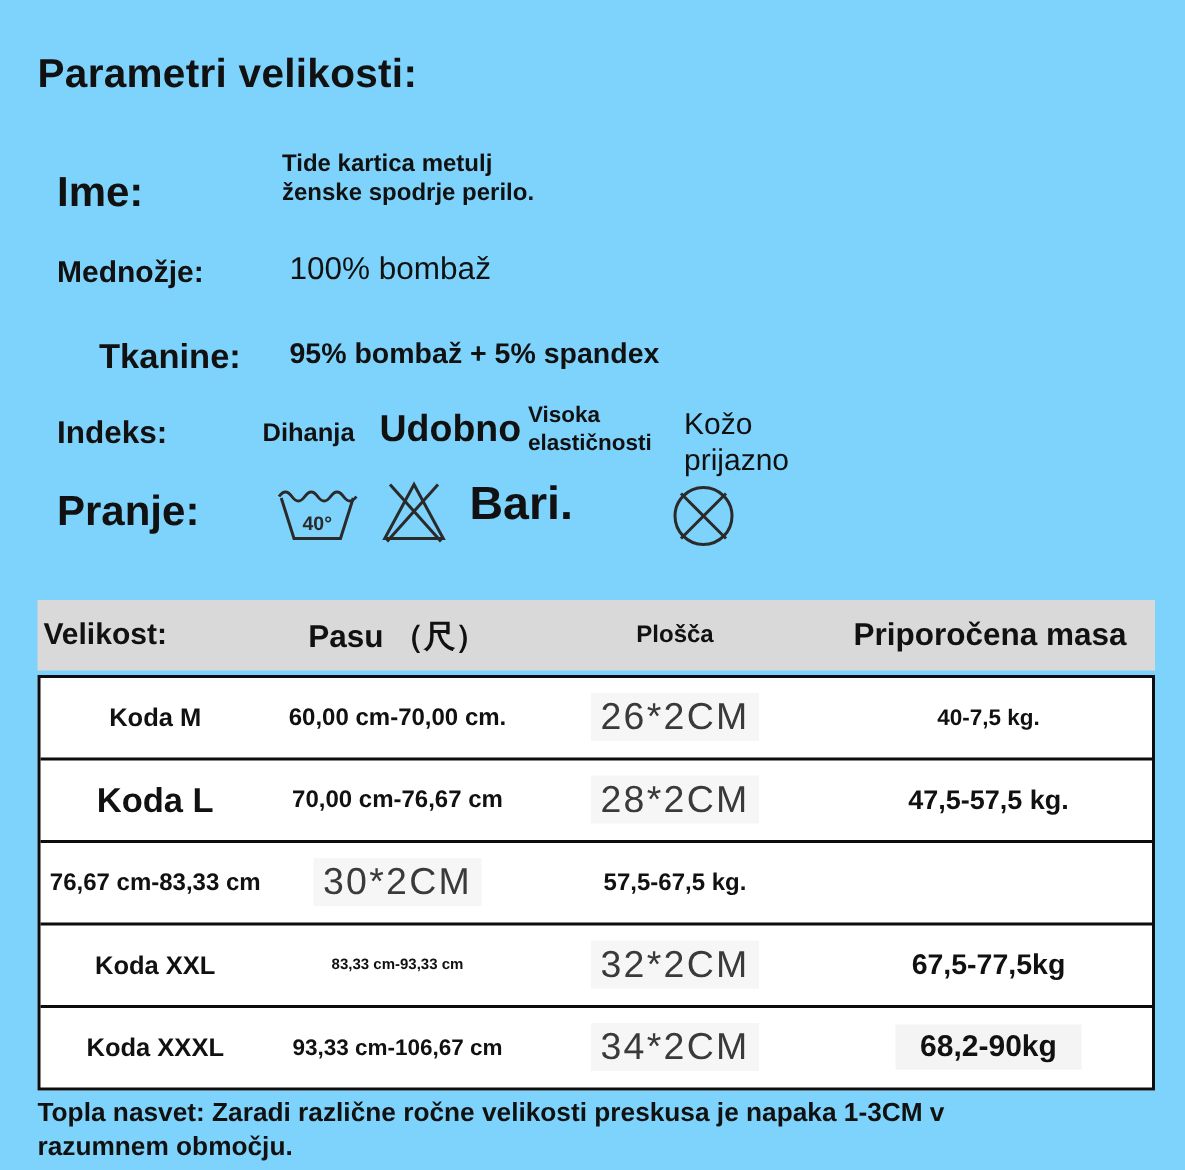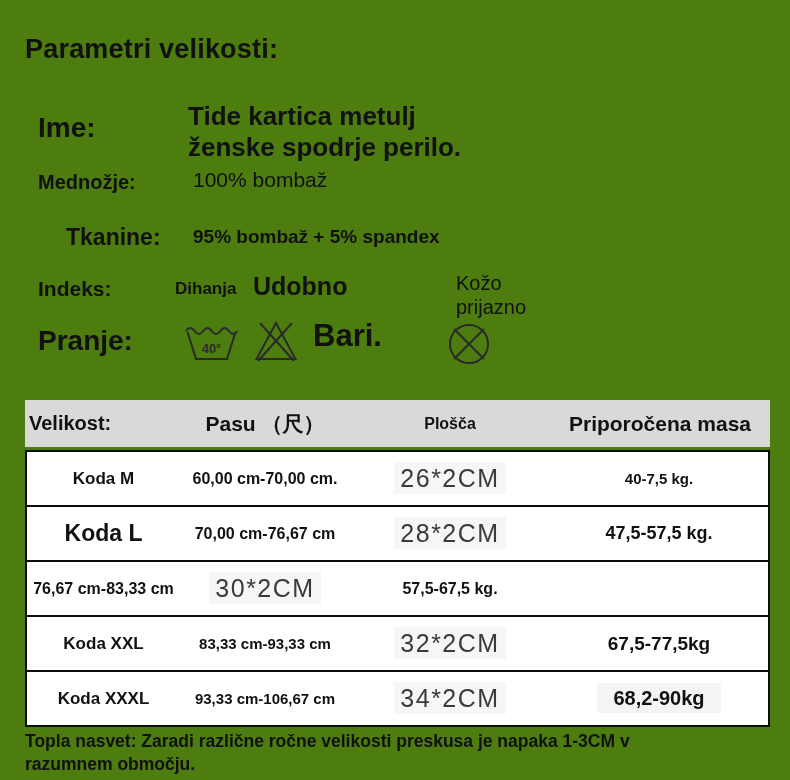--- a/index.html
+++ b/index.html
@@ -1,25 +1,25 @@
 <!DOCTYPE html>
 <html><head>
 <meta charset="utf-8">
 <style>
   html,body{margin:0;padding:0;}
   body{width:790px;height:780px;background:#ffffff;font-family:"Liberation Sans",sans-serif;color:#111;}
-  #screen{position:relative;width:790px;height:780px;background:#4d7c0f;overflow:hidden;}
+  #screen{position:relative;width:790px;height:780px;background:#7dd3fc;overflow:hidden;}
   .abs{position:absolute;}
   .preline{white-space:pre-line;}
 
   .title{left:25px;top:34px;font-size:27px;font-weight:700;letter-spacing:0.2px;}
 
   .lbl{font-weight:700;}
   .lbl-ime{left:38px;top:112px;font-size:28px;}
-  .val-ime{left:188px;top:101px;font-size:26px;font-weight:700;line-height:1.18;}
+  .val-ime{left:188px;top:101px;font-size:16px;font-weight:700;line-height:1.18;}
   .lbl-mednozje{left:38px;top:171px;font-size:20px;}
   .val-mednozje{left:193px;top:168px;font-size:21px;font-weight:400;}
   .lbl-tkanine{left:38px;top:224px;font-size:23px;margin-left:28px;}
   .val-tkanine{left:193px;top:226px;font-size:19px;font-weight:700;}
   .lbl-indeks{left:38px;top:277px;font-size:21px;}
   .idx-0{left:175px;top:279px;font-size:17px;font-weight:700;}
   .idx-1{left:253px;top:272px;font-size:25px;font-weight:700;}
   .idx-2{left:352px;top:268px;font-size:15px;font-weight:700;line-height:1.25;}
   .idx-3{left:456px;top:271px;font-size:20px;font-weight:400;line-height:1.2;}
   .lbl-pranje{left:38px;top:325px;font-size:28px;}
@@ -40,21 +40,21 @@
   .t-row:first-child{border-top:none;}
   .t-row > div{text-align:center;}
   .c-size{font-weight:700;font-size:17px;}
   .c-waist{font-weight:700;font-size:16px;}
   .c-flat{font-size:25px;font-weight:400;color:#3a3a3a;letter-spacing:1.5px;}
   .c-flat span{background:#f6f6f6;padding:2px 6px;}
   .c-weight{font-weight:700;font-size:15px;}
   .r1 .c-size{font-size:23px;}
   .r1 .c-weight{font-size:18px;}
   .r2 .c-weight{font-size:16px;}
-  .r3 .c-waist{font-size:15px;}
+  .r3 .c-waist{font-size:10px;}
   .r3 .c-weight{font-size:19px;}
   .r4 .c-waist{font-size:15px;}
   .r4 .c-weight{font-size:20px;}
   .r4 .c-weight span{background:#f4f4f4;padding:4px 16px;}
 
   .note{left:25px;top:730px;font-size:17.5px;font-weight:700;line-height:1.3;width:640px;}
 </style>
 </head>
 <body>
 
@@ -68,20 +68,22 @@
 
   <div class="abs lbl lbl-mednozje">Mednožje:</div>
   <div class="abs val-mednozje">100% bombaž</div>
 
   <div class="abs lbl lbl-tkanine">Tkanine:</div>
   <div class="abs val-tkanine">95% bombaž + 5% spandex</div>
 
   <div class="abs lbl lbl-indeks">Indeks:</div>
   <div class="abs idx-0">Dihanja</div>
   <div class="abs idx-1">Udobno</div>
+  <div class="abs idx-2 preline">Visoka
+elastičnosti</div>
   <div class="abs idx-3 preline">Kožo
 prijazno</div>
 
   <div class="abs lbl lbl-pranje">Pranje:</div>
 
   <div class="abs laundry-icon icon-wash">
     <svg width="57" height="42" viewBox="0 0 57 42" fill="none" stroke="#2a2a2a" stroke-width="2">
       <path d="M3,9 q4.3,-6 8.6,0 q4.3,6 8.6,0 q4.3,-6 8.6,0 q4.3,6 8.6,0 q4.3,-6 8.6,0 q4.3,6 8.6,0"></path>
       <path d="M4.5,10 L13,37 L44,37 L52.5,10"></path>
       <text x="28.5" y="31" font-size="13" font-weight="700" fill="#2a2a2a" stroke="none" text-anchor="middle" font-family="Liberation Sans, sans-serif">40°</text>

